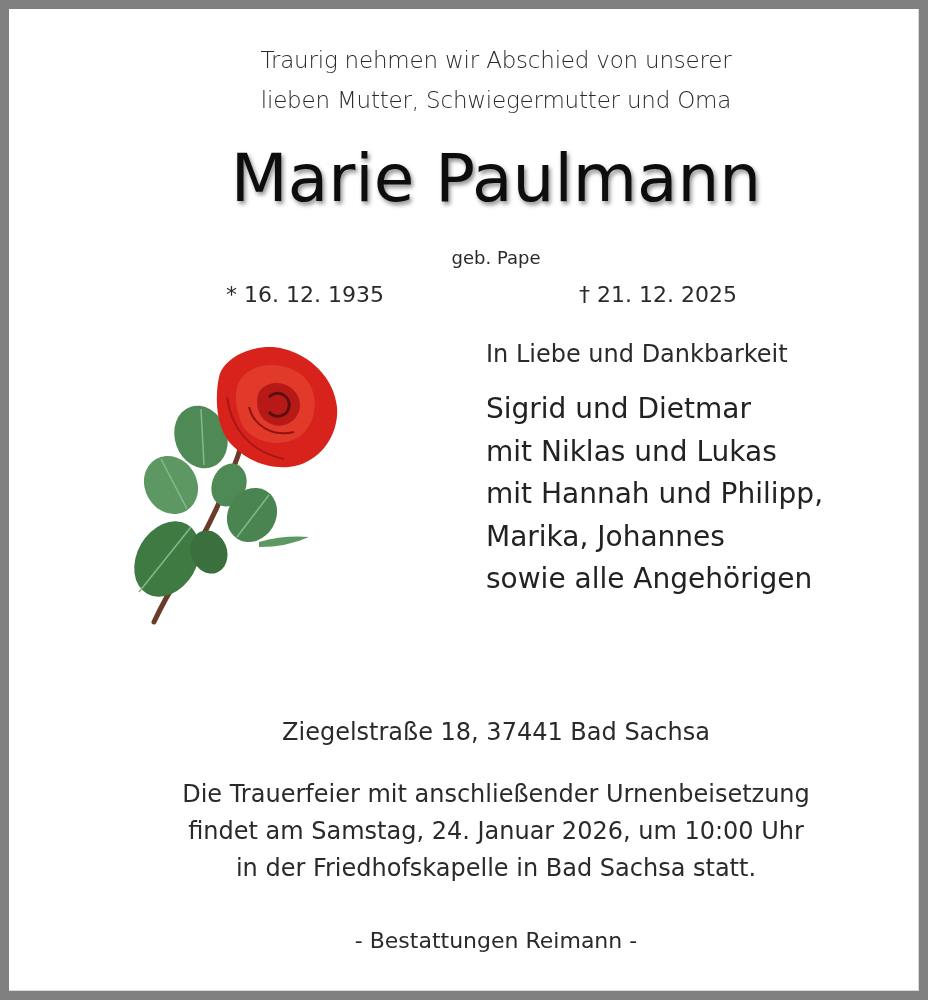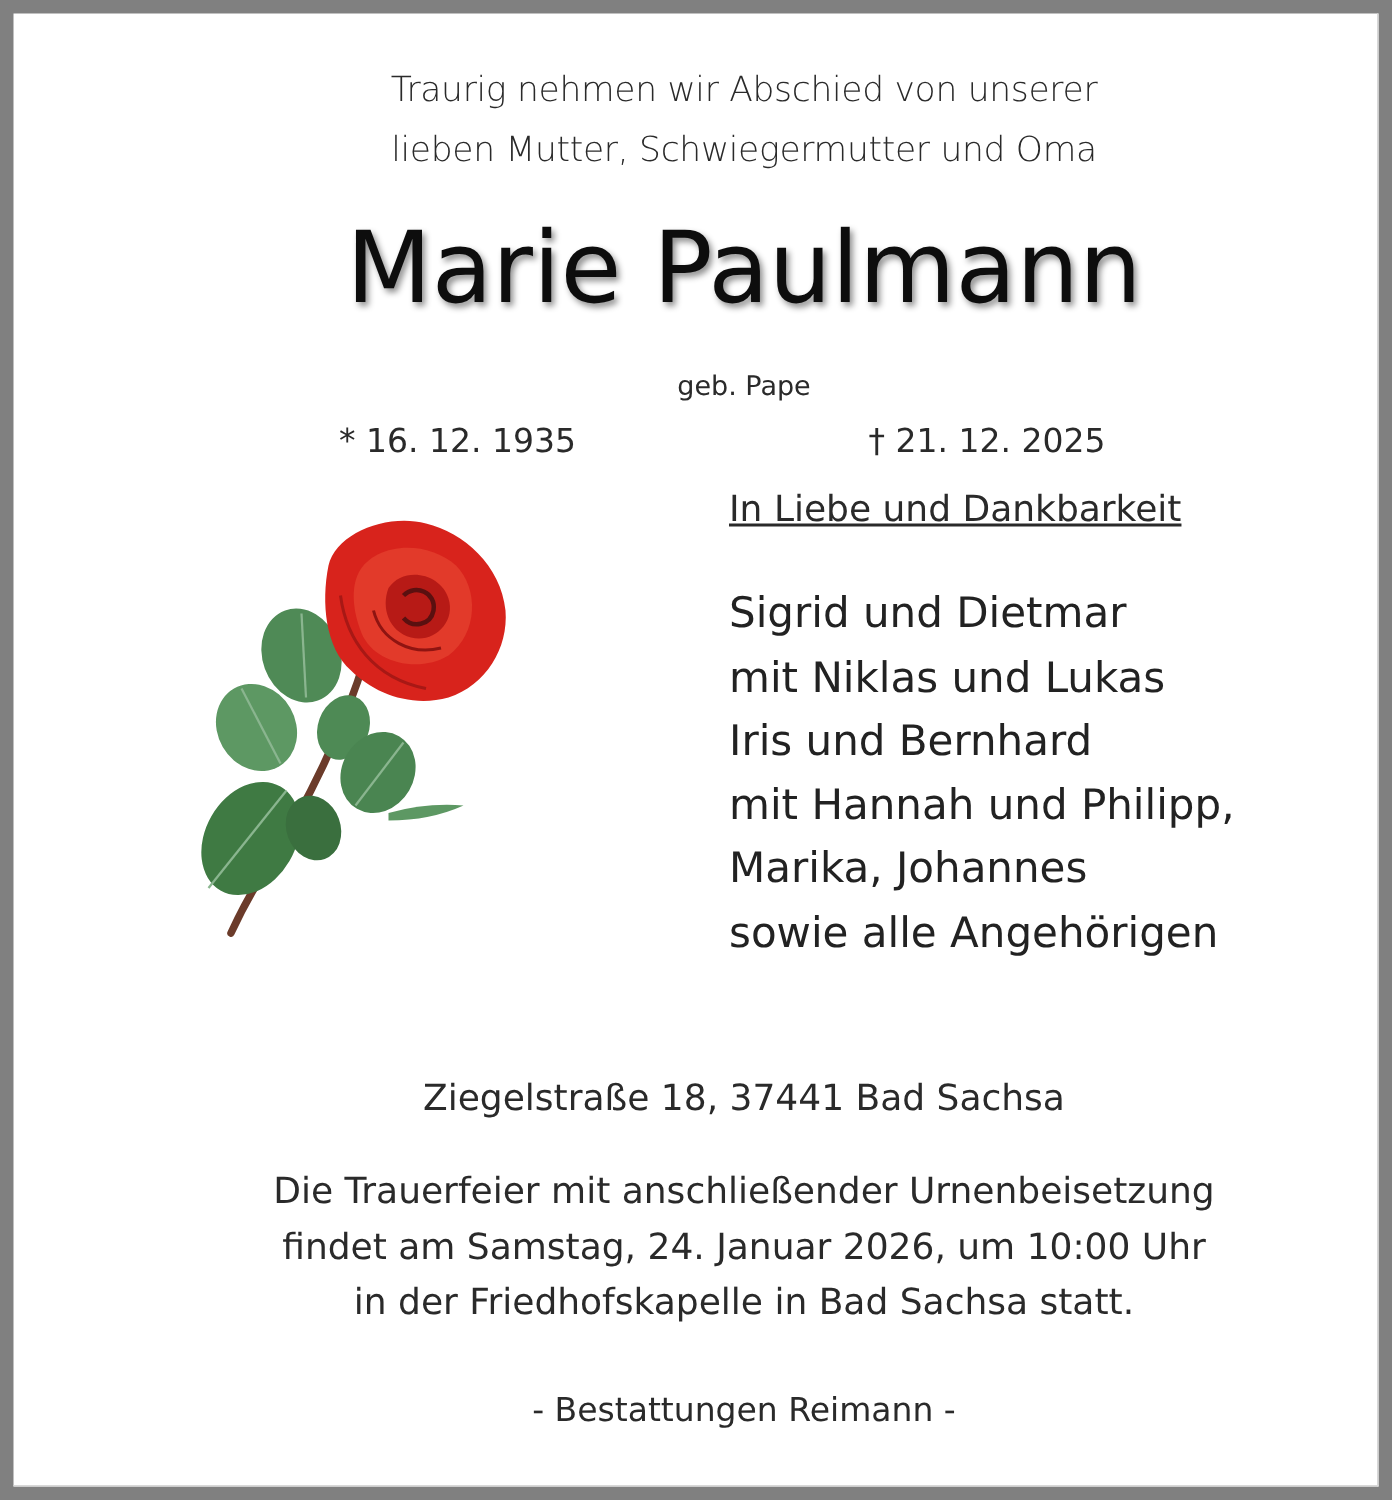--- a/index.html
+++ b/index.html
@@ -66,26 +66,25 @@
     <path d="M150 205 Q175 198 200 200 Q178 210 150 210 Z" fill="#5d9863"></path>
 
     <path d="M110 40 C115 18 150 5 175 12 C200 18 225 40 228 70 C230 95 215 120 190 128 C165 135 140 125 125 110 C108 95 105 65 110 40 Z" fill="#d8231c"></path>
     <path d="M130 45 C140 25 175 22 195 40 C210 55 210 85 190 100 C170 112 140 105 132 85 C126 70 125 55 130 45 Z" fill="#e23a2a"></path>
     <path d="M150 55 C160 40 185 45 190 62 C195 78 180 92 165 88 C150 84 145 68 150 55 Z" fill="#b71a16"></path>
     <path d="M160 60 C168 52 182 58 180 70 C178 80 166 82 160 75" stroke="#5a1010" stroke-width="3" fill="none"></path>
     <path d="M140 70 C145 90 165 100 185 95" stroke="#8f1411" stroke-width="2" fill="none"></path>
     <path d="M118 60 C122 90 140 115 175 122" stroke="#a81815" stroke-width="2" fill="none"></path>
   </svg>
 
-  <div class="abs mid" style="left:445px; top:316px;text-decoration:underline;">In Liebe und Dankbarkeit</div>
+  <div class="abs mid" style="left:445px; top:331px;">In Liebe und Dankbarkeit</div>
 
   <div class="abs" style="left:445px; top:379px;">
     <div class="family">Sigrid und Dietmar</div>
     <div class="family">mit Niklas und Lukas</div>
-    <div class="family">Iris und Bernhard</div>
     <div class="family">mit Hannah und Philipp,</div>
     <div class="family">Marika, Johannes</div>
     <div class="family">sowie alle Angehörigen</div>
   </div>
 
   <div class="abs center mid" style="top:709px;">Ziegelstraße 18, 37441 Bad Sachsa</div>
 
   <div class="abs center mid" style="top:771px;">Die Trauerfeier mit anschließender Urnenbeisetzung</div>
   <div class="abs center mid" style="top:808px;">findet am Samstag, 24. Januar 2026, um 10:00 Uhr</div>
   <div class="abs center mid" style="top:845px;">in der Friedhofskapelle in Bad Sachsa statt.</div>

